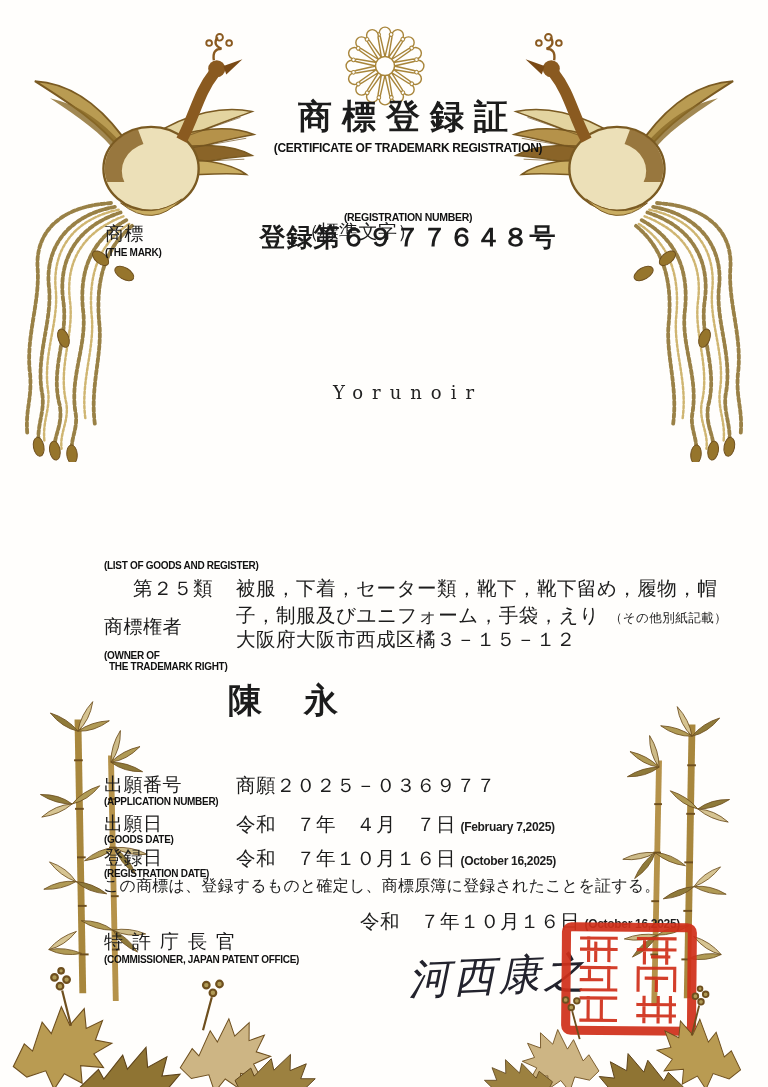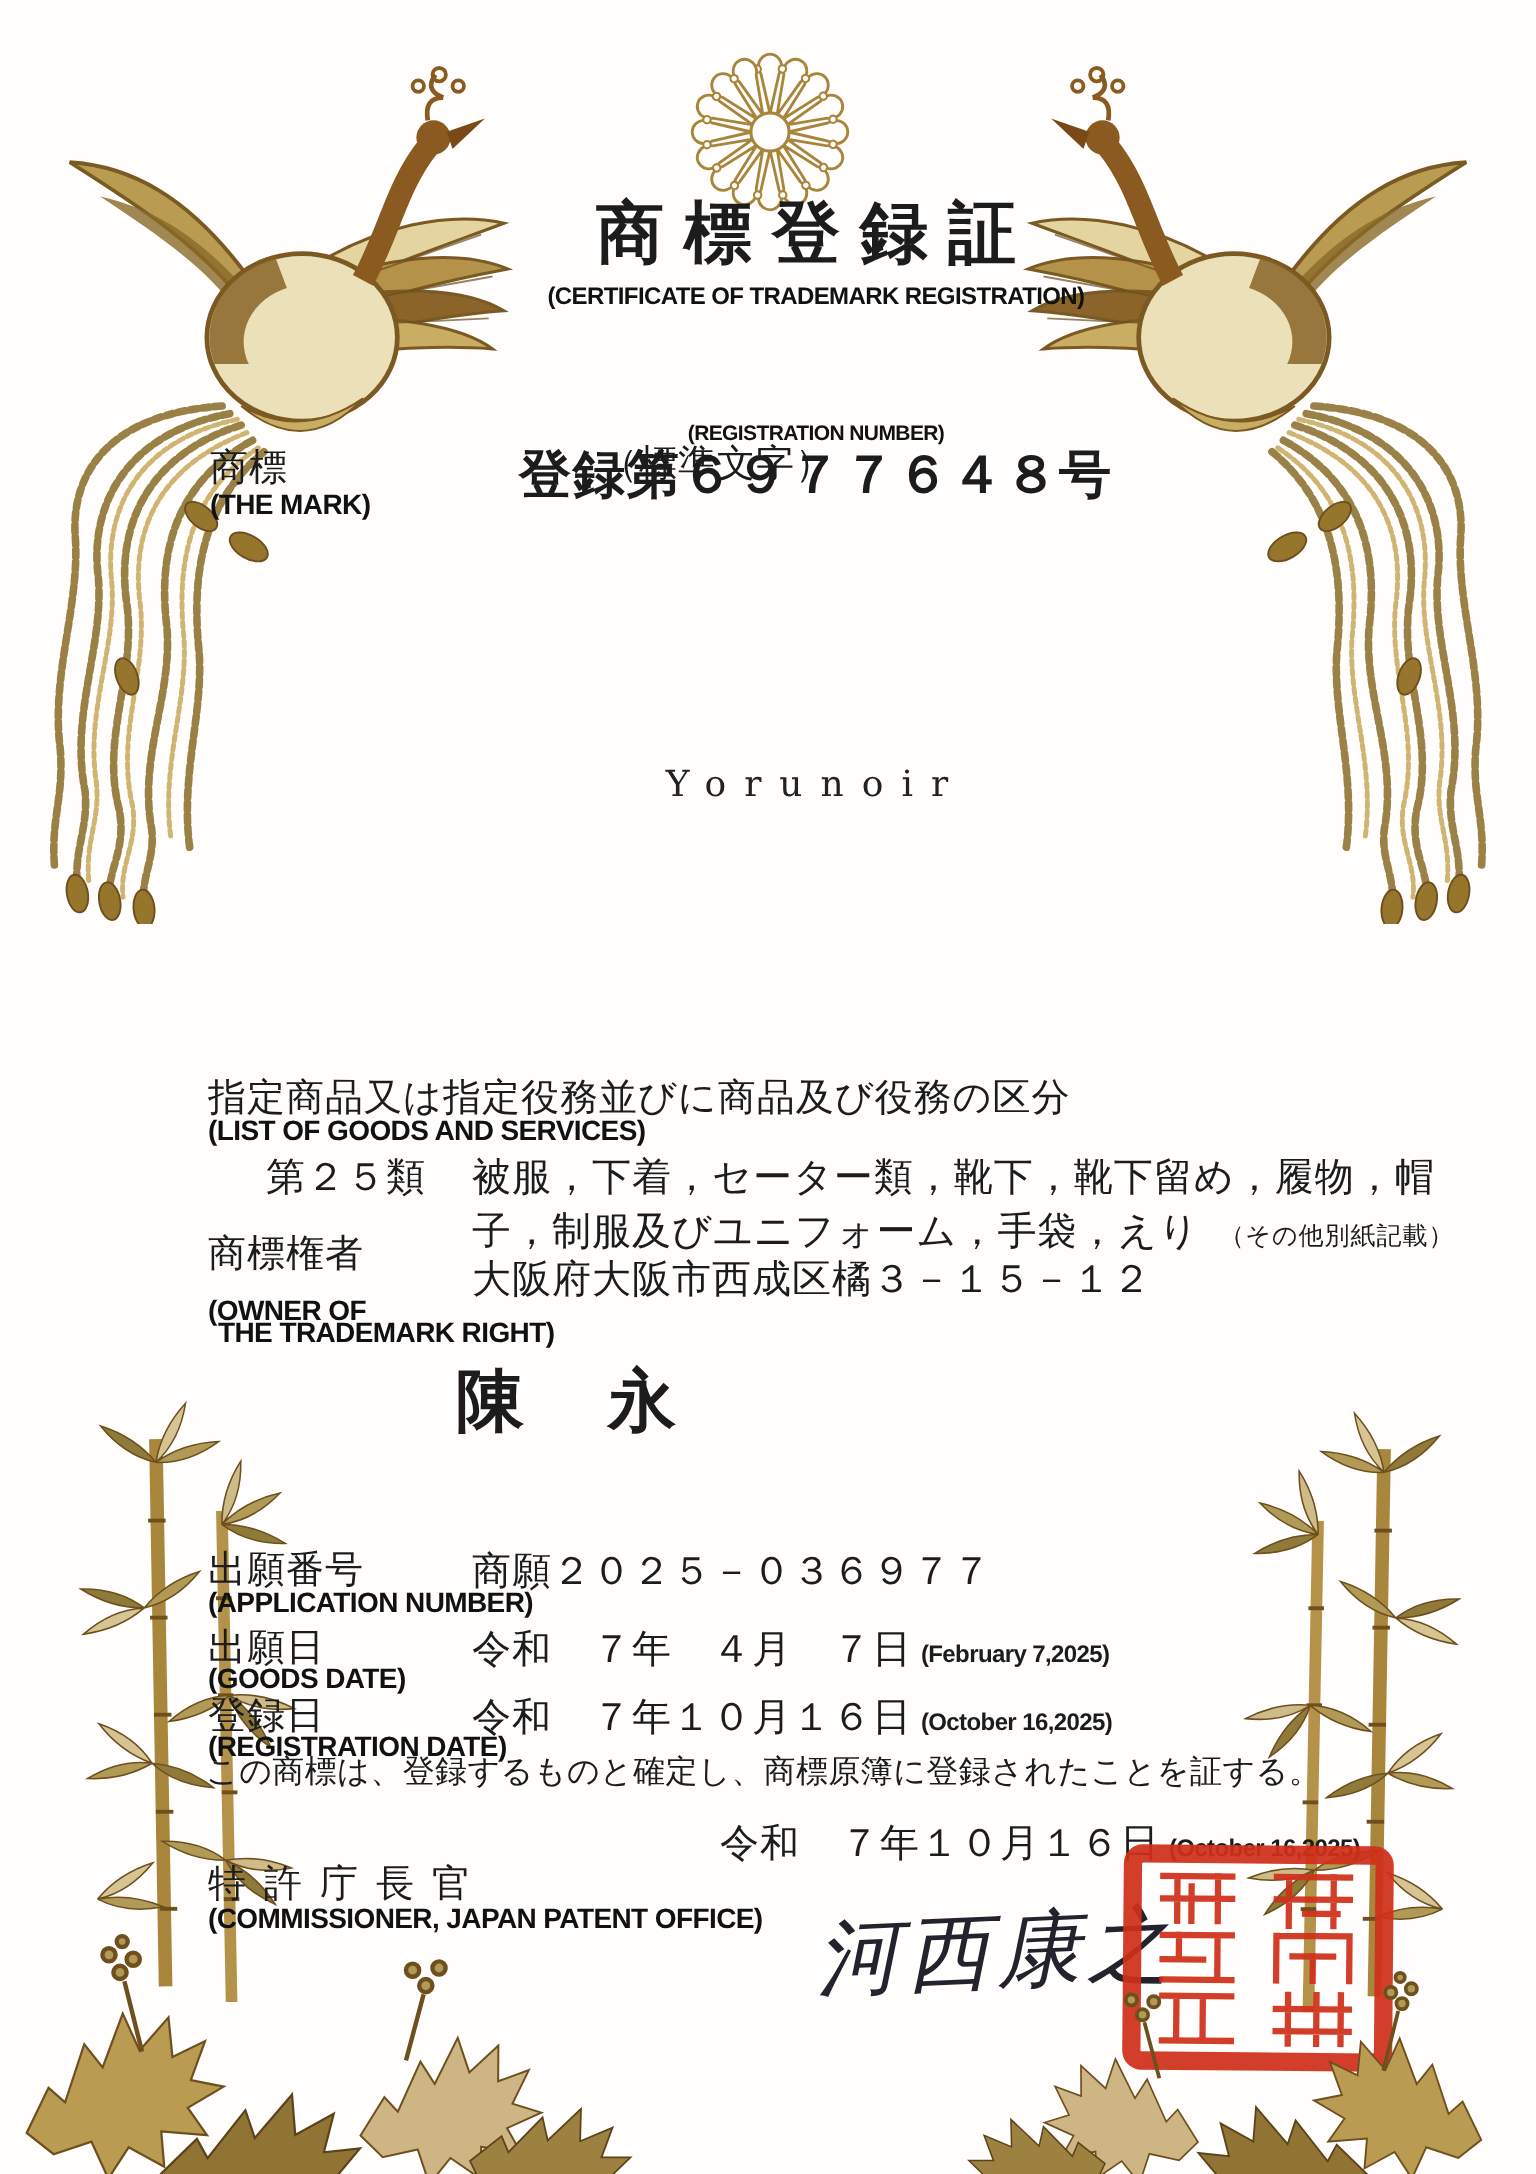--- a/index.html
+++ b/index.html
@@ -7,21 +7,21 @@
         font-family:"Liberation Sans",sans-serif;color:#1c1c1c;margin:0 auto;padding-left:48px;}
   .abs{position:absolute;}
   .jp{white-space:pre;letter-spacing:.5px;}
   .en{font-weight:bold;letter-spacing:-0.3px;color:#111;}
   .center{left:0;right:0;text-align:center;}
   .title{font-size:34px;font-weight:600;letter-spacing:10px;}
   .title-en{font-size:12px;}
   .regno{font-size:26px;font-weight:600;letter-spacing:1px;margin-top:44px;}
   .regno-en{font-size:10.5px;}
   .lbl{font-size:19px;}
-  .sublbl{font-size:14px;line-height:11px;}
+  .sublbl{font-size:10px;line-height:11px;}
   .val{font-size:19.5px;}
   .val-en{font-size:12px;font-weight:bold;letter-spacing:-0.3px;}
   .mark-text{font-family:"DejaVu Serif",serif;font-size:18px;letter-spacing:9px;color:#222;}
   .goods{font-size:19.5px;}
   .goods-note{font-size:12.5px;}
   .owner-name{font-size:34px;font-weight:600;letter-spacing:4px;}
   .statement{font-size:16px;letter-spacing:.2px;}
   .statement-en{font-size:10px;font-weight:bold;letter-spacing:-0.4px;}
   .commish{font-size:19px;letter-spacing:9px;}
   .sig{font-family:"DejaVu Serif",serif;font-style:italic;font-size:42px;letter-spacing:3px;
@@ -228,22 +228,21 @@
   <div class="abs center title-en en" style="top:141px">(CERTIFICATE OF TRADEMARK REGISTRATION)</div>
 
   <div class="abs center regno jp" style="top:176px">登録第６９７７６４８号</div>
   <div class="abs center regno-en en" style="top:211px">(REGISTRATION NUMBER)</div>
 
   <div class="abs lbl jp" style="left:105px;top:221px">商標</div>
   <div class="abs sublbl en" style="left:105px;top:247px">(THE MARK)</div>
   <div class="abs lbl jp" style="left:300px;top:219px">（標準文字）</div>
   <div class="abs center mark-text" style="top:382px">Yorunoir</div>
 
-  <div class="abs lbl jp" style="left:104px;top:536px">指定商品又は指定役務並びに商品及び役務の区分</div>
-  <div class="abs sublbl en" style="left:104px;top:560px">(LIST OF GOODS AND SERVICES)</div>
+  <div class="abs sublbl en" style="left:104px;top:560px">(LIST OF GOODS AND REGISTER)</div>
   <div class="abs goods jp" style="left:133px;top:575px">第２５類</div>
   <div class="abs goods jp" style="left:236px;top:575px">被服，下着，セーター類，靴下，靴下留め，履物，帽</div>
   <div class="abs" style="left:236px;top:602px">
     <span class="goods jp">子，制服及びユニフォーム，手袋，えり</span><span class="goods-note jp" style="margin-left:10px">（その他別紙記載）</span>
   </div>
 
   <div class="abs lbl jp" style="left:104px;top:614px">商標権者</div>
   <div class="abs sublbl en" style="left:104px;top:650px">(OWNER OF</div>
   <div class="abs sublbl en" style="left:109px;top:661px">THE TRADEMARK RIGHT)</div>
   <div class="abs val jp" style="left:236px;top:626px">大阪府大阪市西成区橘３－１５－１２</div>

